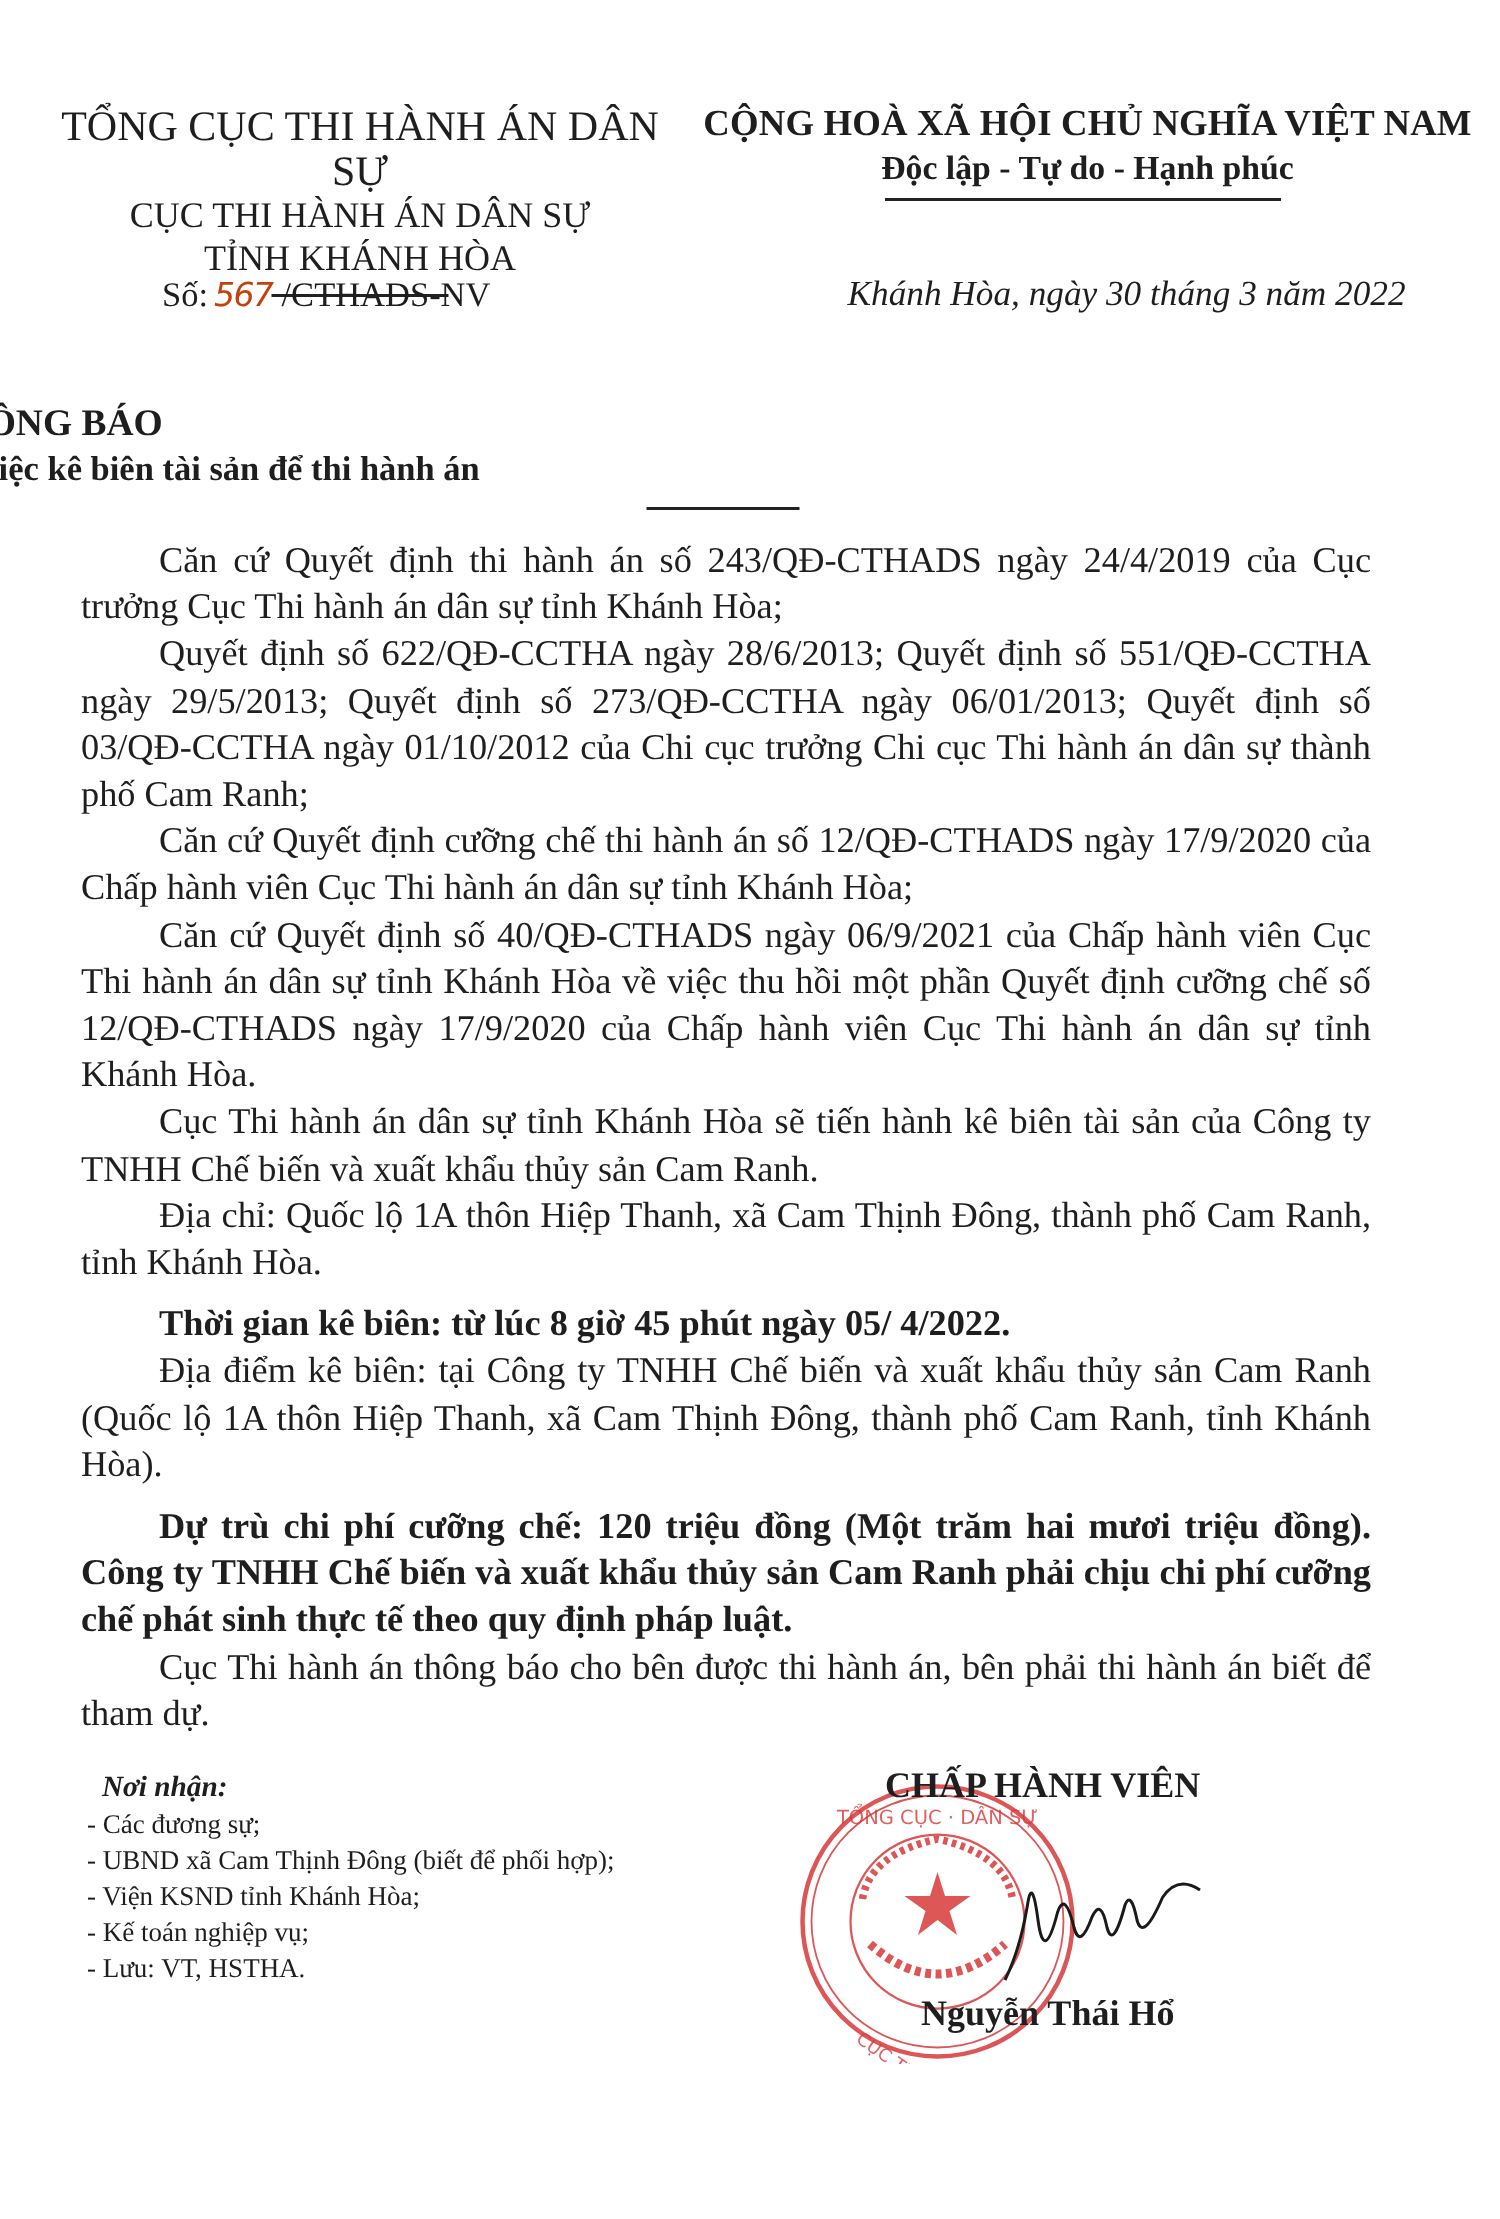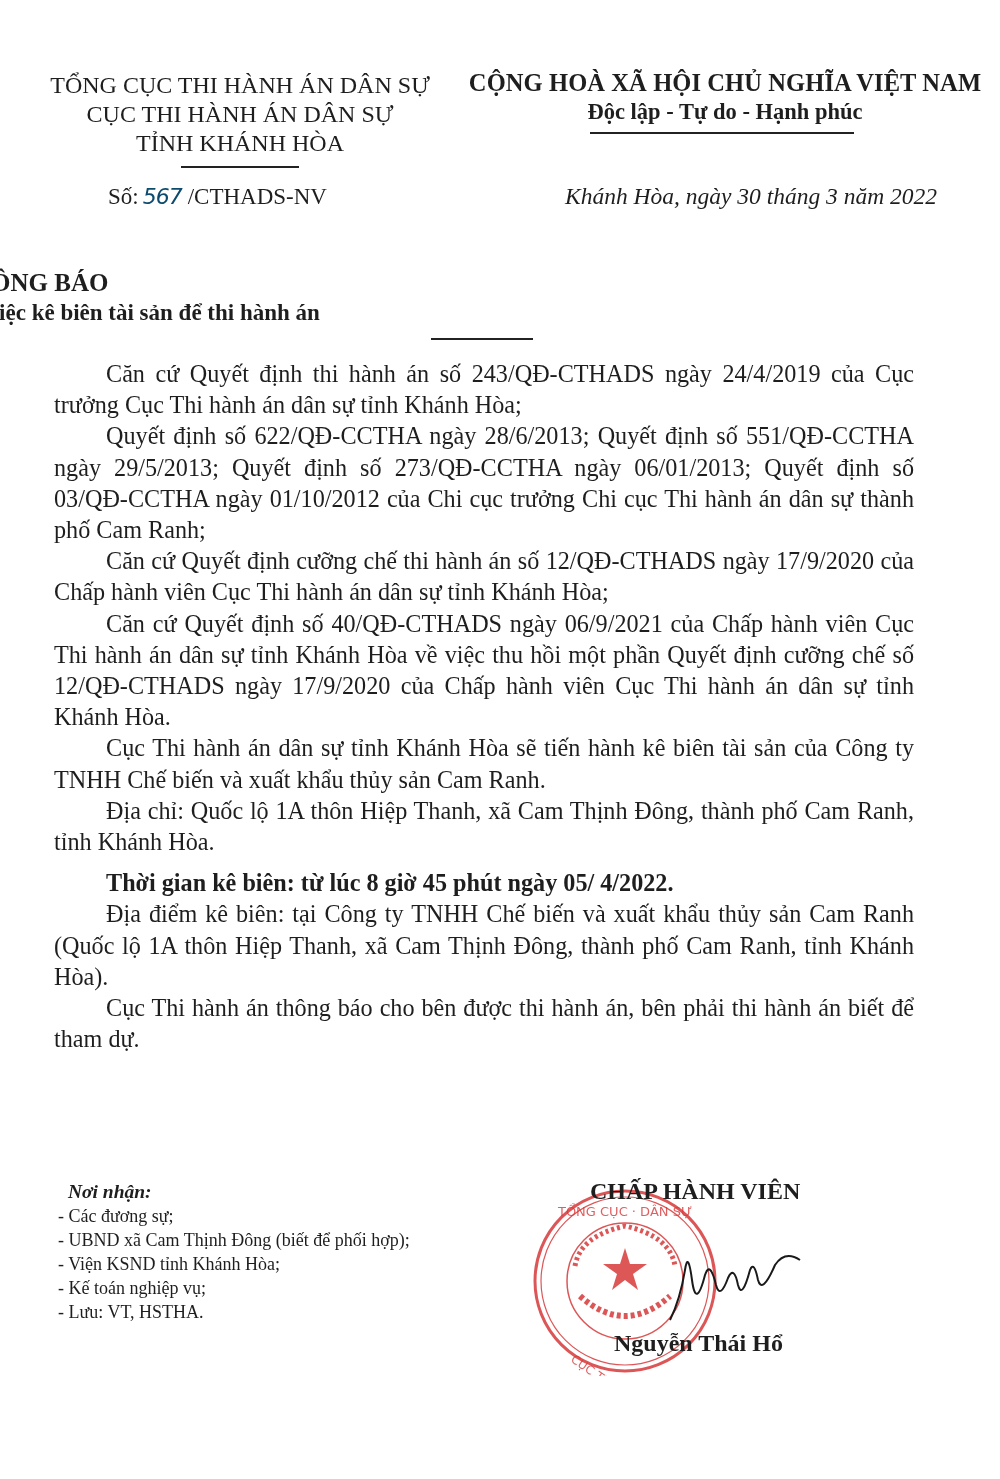--- a/index.html
+++ b/index.html
@@ -2,29 +2,29 @@
 <html><head>
 <meta charset="utf-8">
 <style>
   html, body { margin:0; padding:0; }
   body {
     width:1000px; height:1479px; background:#ffffff; color:#1e1e1e;
     font-family:"Liberation Serif","DejaVu Serif",serif; position:relative; overflow:hidden;
   }
   .abs { position:absolute; }
   .hdr-left { left:30px; top:70px; width:420px; text-align:center; }
-  .hdr-left .l1 { font-size:24px; line-height:30px; }
+  .hdr-left .l1 { font-size:28px; line-height:30px; }
   .hdr-left .l2, .hdr-left .l3 { font-size:24px; line-height:29px; font-weight:normal; }
   .hdr-left .rule { width:118px; height:1.5px; background:#222; margin:8px auto 0; }
   .hdr-right { left:460px; top:68px; width:530px; text-align:center; }
   .hdr-right .l1 { font-size:24.5px; line-height:30px; font-weight:bold; letter-spacing:0.1px; }
   .hdr-right .l2 { font-size:22.5px; line-height:28px; font-weight:bold; }
   .hdr-right .rule { width:264px; height:1.5px; background:#222; margin:6px auto 0 ; position:relative; left:-3px; }
   .so { left:108px; top:184px; font-size:23px; }
-  .so .num { font-family:"DejaVu Sans",sans-serif; font-style:italic; font-size:22px; color:#0c4a6e; margin:0 6px 0 4px; letter-spacing:-1px; }
+  .so .num { font-family:"DejaVu Sans",sans-serif; font-style:italic; font-size:22px; color:#c2410c; margin:0 6px 0 4px; letter-spacing:-1px; }
   .dateline { left:565px; top:183px; font-size:23.5px; font-style:italic; }
   .title { left:0; top:268px; width:1000px; text-align:left; }
   .title .t1 { font-size:25px; font-weight:bold; line-height:30px; margin-left:-45px; }
   .title .t2 { font-size:23px; font-weight:bold; line-height:30px; margin-left:-45px; }
   .title .rule { width:102px; height:1.5px; background:#222; margin:10px auto 0; position:relative; left:-18px; }
   .body { left:54px; top:358px; width:860px; font-size:24.2px; line-height:31.2px; }
   .body p { margin:0; text-align:justify; text-indent:52px; }
   .body p.gap { margin-top:10px;font-weight:bold; }
   .recipients { left:58px; top:1180px; font-size:18px; line-height:24px;font-family:Liberation Serif, serif; }
   .recipients .head { font-weight:bold; font-style:italic; font-size:19.5px; margin-left:10px; }
@@ -64,20 +64,21 @@
 
 <div class="abs body">
   <p>Căn cứ Quyết định thi hành án số 243/QĐ-CTHADS ngày 24/4/2019 của Cục trưởng Cục Thi hành án dân sự tỉnh Khánh Hòa;</p>
   <p>Quyết định số 622/QĐ-CCTHA ngày 28/6/2013; Quyết định số 551/QĐ-CCTHA ngày 29/5/2013; Quyết định số 273/QĐ-CCTHA ngày 06/01/2013; Quyết định số 03/QĐ-CCTHA ngày 01/10/2012  của Chi cục trưởng Chi cục Thi hành án dân sự thành phố Cam Ranh;</p>
   <p>Căn cứ Quyết định cưỡng chế thi hành án số 12/QĐ-CTHADS ngày 17/9/2020 của Chấp hành viên Cục Thi hành án dân sự tỉnh Khánh Hòa;</p>
   <p>Căn cứ Quyết định số 40/QĐ-CTHADS ngày 06/9/2021 của Chấp hành viên Cục Thi hành án dân sự tỉnh Khánh Hòa về việc thu hồi một phần Quyết định cưỡng chế số 12/QĐ-CTHADS ngày 17/9/2020 của Chấp hành viên Cục Thi hành án dân sự tỉnh Khánh Hòa.</p>
   <p>Cục Thi hành án dân sự tỉnh Khánh Hòa sẽ tiến hành kê biên tài sản của Công ty TNHH Chế biến và xuất khẩu thủy sản Cam Ranh.</p>
   <p>Địa chỉ: Quốc lộ 1A thôn Hiệp Thanh, xã Cam Thịnh Đông, thành phố Cam Ranh, tỉnh Khánh Hòa.</p>
   <p class="gap">Thời gian kê biên: từ lúc 8 giờ 45 phút ngày 05/ 4/2022.</p>
   <p>Địa điểm kê biên: tại Công ty TNHH Chế biến và xuất khẩu thủy sản Cam Ranh (Quốc lộ 1A thôn Hiệp Thanh, xã Cam Thịnh Đông, thành phố Cam Ranh, tỉnh Khánh Hòa).</p>
+  <p class="gap">Dự trù chi phí cưỡng chế: 120 triệu đồng (Một trăm hai mươi triệu đồng). Công ty TNHH Chế biến và xuất khẩu thủy sản Cam Ranh phải chịu chi phí cưỡng chế phát sinh thực tế theo quy định pháp luật.</p>
   <p>Cục Thi hành án thông báo cho bên được thi hành án, bên phải thi hành án biết để tham dự.</p>
 </div>
 
 <div class="abs recipients">
   <div class="head">Nơi nhận:</div>
   <div>- Các đương sự;</div>
   <div>- UBND xã Cam Thịnh Đông (biết để phối hợp);</div>
   <div>- Viện KSND tỉnh Khánh Hòa;</div>
   <div>- Kế toán nghiệp vụ;</div>
   <div>- Lưu: VT, HSTHA.</div>

